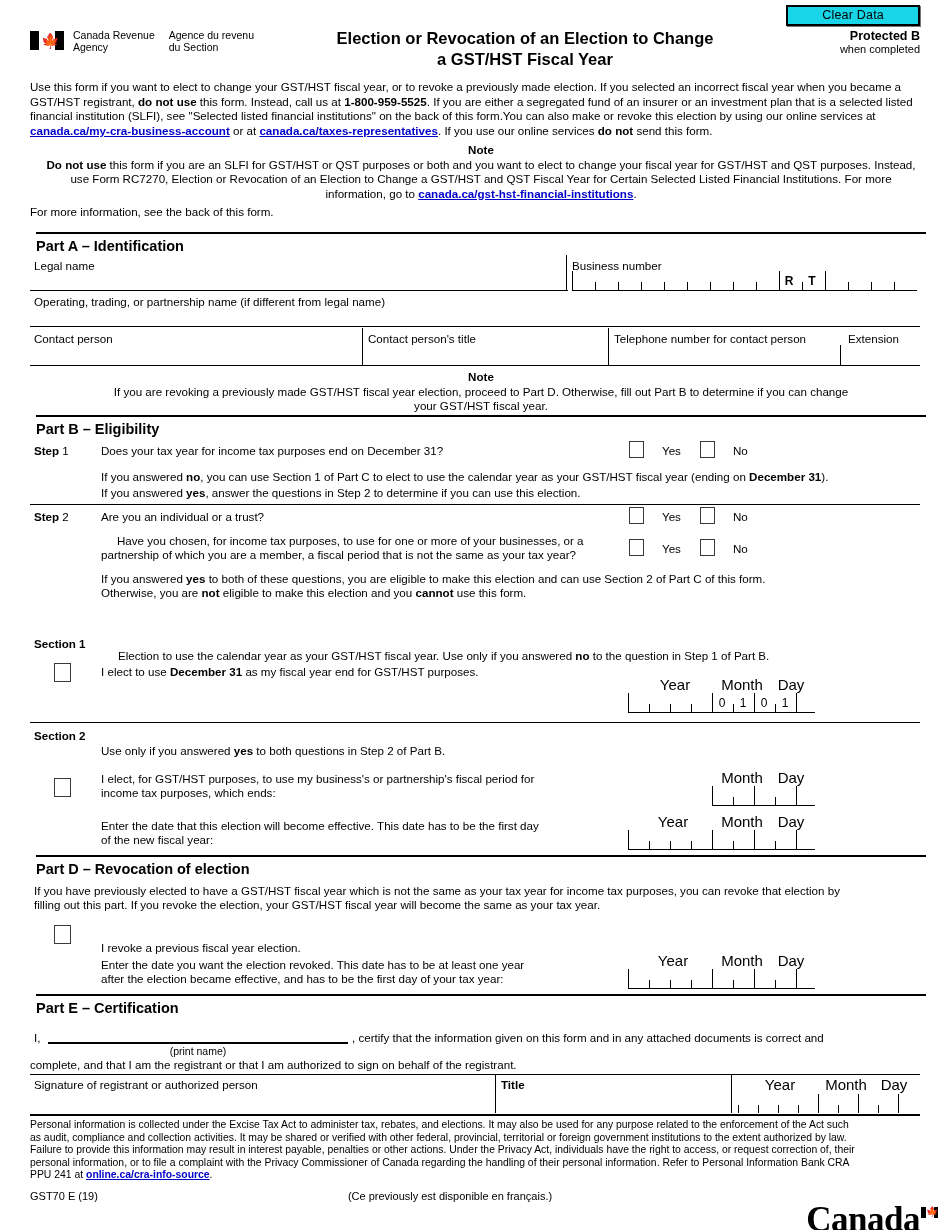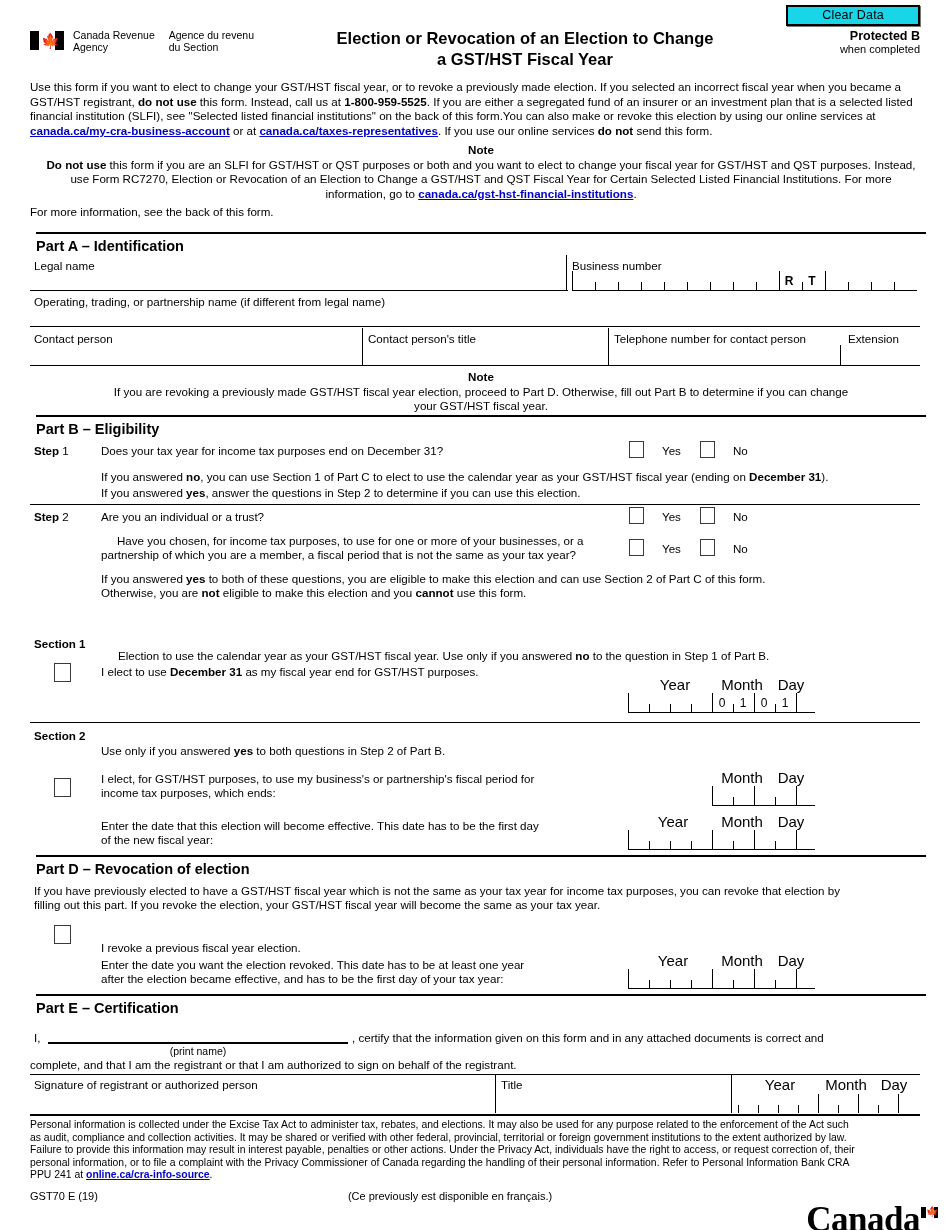--- a/index.html
+++ b/index.html
@@ -513,21 +513,21 @@
 
   <div class="t" style="left:34px; top:1031px;">I,</div>
   <div class="sigline" style="left:48px; top:1042px; width:300px;"></div>
   <div class="t sm" style="left:48px; top:1044px; width:300px; text-align:center;">(print name)</div>
   <div class="t" style="left:352px; top:1031px;">, certify that the information given on this form and in any attached documents is correct and</div>
   <div class="t" style="left:30px; top:1058px;">complete, and that I am the registrant or that I am authorized to sign on behalf of the registrant.</div>
 
   <div class="hline" style="left:30px; top:1074px; width:890px;"></div>
   <div class="t" style="left:34px; top:1078px;">Signature of registrant or authorized person</div>
   <div class="vline" style="left:495px; top:1075px; height:38px;"></div>
-  <div class="t" style="left:501px; top:1078px;">Title</div>
+  <div class="t" style="left:501px; top:1078px;font-weight:bold;">Title</div>
   <div class="vline" style="left:731px; top:1075px; height:38px;"></div>
 
   <div class="datelabel" style="left:750px; top:1078px; width:60px;">Year</div>
   <div class="datelabel" style="left:820px; top:1078px; width:52px;">Month</div>
   <div class="datelabel" style="left:874px; top:1078px; width:40px;">Day</div>
   <div class="comb" style="left:738px; top:1094px; width:177px; border-bottom:none;">
     <span class="tick half" style="left:0px;"></span>
     <span class="tick half" style="left:20px;"></span>
     <span class="tick half" style="left:40px;"></span>
     <span class="tick half" style="left:60px;"></span>

